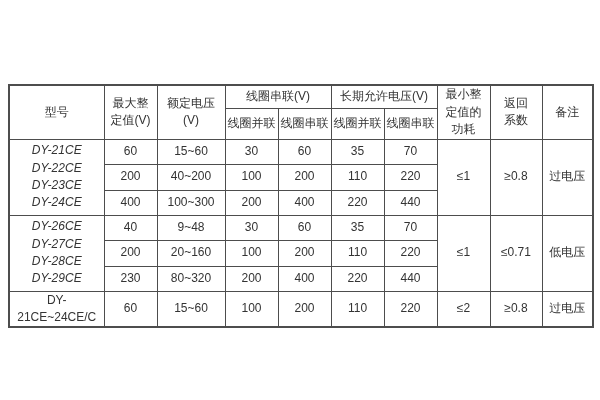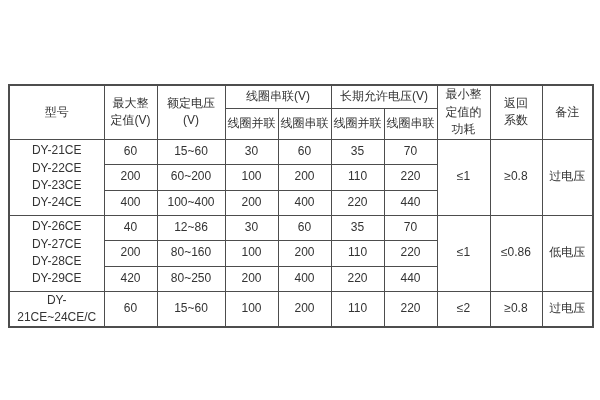--- a/index.html
+++ b/index.html
@@ -35,21 +35,21 @@
     color: #333333;
     padding: 0 2px;
     line-height: 1.45;
     white-space: pre-line;
     overflow: hidden;
   }
   .spec-table thead tr.h1 { height: 23px; }
   .spec-table thead tr.h2 { height: 31px; }
   .spec-table tbody tr { height: 25px; }
   .spec-table tbody tr.tall { height: 26px; }
-  .models-cell { line-height: 1.55; }
+  .models-cell { line-height: 1.55; font-style: italic; }
 </style>
 </head>
 <body>
 
 <table class="spec-table">
   <colgroup>
     <col style="width:95px">
     <col style="width:53px">
     <col style="width:68px">
     <col style="width:53px">
@@ -94,60 +94,60 @@
       <td>30</td>
       <td>60</td>
       <td>35</td>
       <td>70</td>
       <td rowspan="3">≤1</td>
       <td rowspan="3">≥0.8</td>
       <td rowspan="3">过电压</td>
     </tr>
     <tr class="tall">
       <td>200</td>
-      <td>60~200</td>
+      <td>40~200</td>
       <td>100</td>
       <td>200</td>
       <td>110</td>
       <td>220</td>
     </tr>
     <tr>
       <td>400</td>
-      <td>100~400</td>
+      <td>100~300</td>
       <td>200</td>
       <td>400</td>
       <td>220</td>
       <td>440</td>
     </tr>
     <tr>
       <td rowspan="3" class="models-cell">DY-26CE
 DY-27CE
 DY-28CE
 DY-29CE</td>
       <td>40</td>
-      <td>12~86</td>
+      <td>9~48</td>
       <td>30</td>
       <td>60</td>
       <td>35</td>
       <td>70</td>
       <td rowspan="3">≤1</td>
-      <td rowspan="3">≤0.86</td>
+      <td rowspan="3">≤0.71</td>
       <td rowspan="3">低电压</td>
     </tr>
     <tr class="tall">
       <td>200</td>
-      <td>80~160</td>
+      <td>20~160</td>
       <td>100</td>
       <td>200</td>
       <td>110</td>
       <td>220</td>
     </tr>
     <tr>
-      <td>420</td>
-      <td>80~250</td>
+      <td>230</td>
+      <td>80~320</td>
       <td>200</td>
       <td>400</td>
       <td>220</td>
       <td>440</td>
     </tr>
     <tr>
       <td>DY-21CE~24CE/C</td>
       <td>60</td>
       <td>15~60</td>
       <td>100</td>

